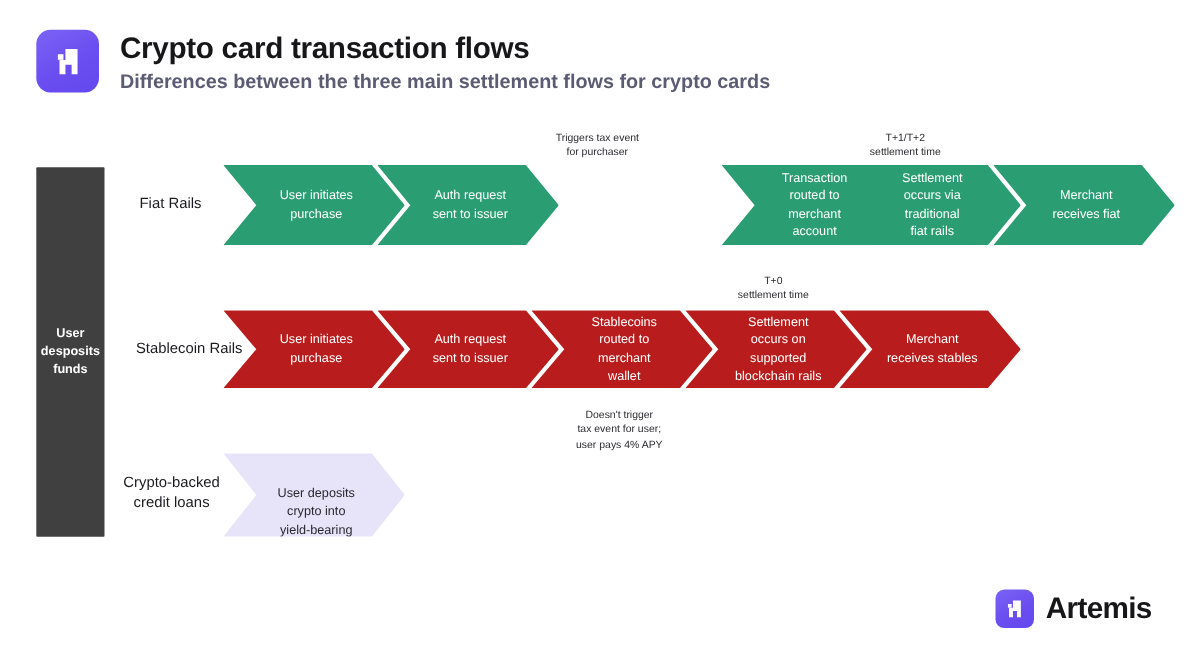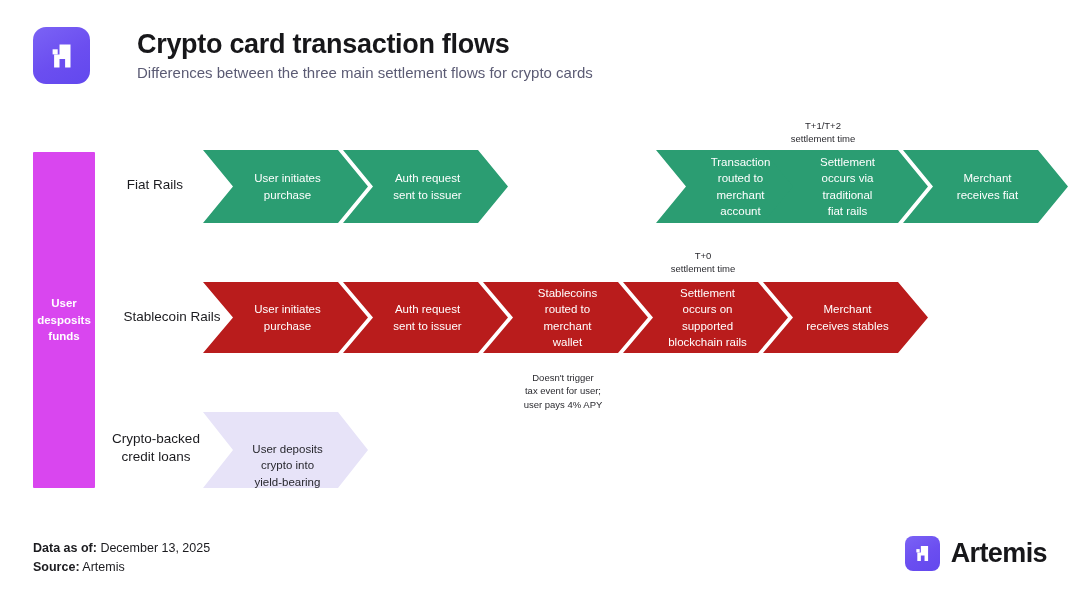--- a/index.html
+++ b/index.html
@@ -9,46 +9,46 @@
     font-family: "Liberation Sans", "DejaVu Sans", sans-serif;
     overflow: hidden;
   }
   #page {
     position: relative;
     width: 1080px; height: 608px;
     background: #ffffff;
   }
 
   
-  .header { position: absolute; left: 33px; top: 27px; display: flex; align-items: flex-start; gap: 28px; }
+  .header { position: absolute; left: 33px; top: 27px; display: flex; align-items: flex-start; }
   .brand-mark {
     width: 57px; height: 57px; border-radius: 13px;
     background: linear-gradient(150deg, #7B63F5 0%, #6B4EF0 55%, #6248EE 100%);
     display: flex; align-items: center; justify-content: center;
     flex: 0 0 auto;
   }
   .brand-mark svg { display: block; }
   .header-text { margin-left: 19px; padding-top: 2px; }
   .title {
     font-size: 27px; font-weight: bold; color: #17171a;
     letter-spacing: -0.3px; line-height: 1.12; white-space: nowrap;
   }
   .subtitle {
-    font-size: 15px; color: #5b5b74; margin-top: 5px;
-    line-height: 1.2; white-space: nowrap;
+    font-size: 18px; color: #5b5b74; margin-top: 5px;
+    line-height: 1.2; white-space: nowrap; font-weight: bold;
   }
 
   
   .canvas { position: absolute; left: 0; top: 0; width: 1080px; height: 608px; }
 
   .spine {
     position: absolute;
     left: 33px; top: 152px;
     width: 62px; height: 336px;
-    background: #d946ef;
+    background: #404040;
     display: flex; align-items: center; justify-content: center;
     border-radius: 1px;
   }
   .spine-label {
     color: #ffffff; font-size: 11.5px; font-weight: bold;
     text-align: center; line-height: 1.45; white-space: pre-line;
   }
 
   .row-label {
     position: absolute;
@@ -122,20 +122,22 @@
   <div class="canvas">
 
     <div class="spine">
       <div class="spine-label">User
 desposits
 funds</div>
     </div>
 
     <div class="row-label" style="left:105px; top:176px; width:100px;">Fiat Rails</div>
 
+    <div class="note" style="left:478px; top:119px; width:130px;">Triggers tax event
+for purchaser</div>
     <div class="note" style="left:758px; top:119px; width:130px;">T+1/T+2
 settlement time</div>
 
     <div class="chev green" style="left:203px; top:150px; width:165px; height:73px;">
       <div class="chev-text">User initiates
 purchase</div>
     </div>
     <div class="chev green" style="left:343px; top:150px; width:165px; height:73px;">
       <div class="chev-text">Auth request
 sent to issuer</div>
@@ -196,30 +198,20 @@
 
     <div class="chev lav" style="left:203px; top:412px; width:165px; height:76px;">
       <div class="chev-text">User deposits
 crypto into
 yield-bearing
 vaults</div>
     </div>
 
   </div>
 
-  <div class="footer">
-    <div class="footer-line">
-      <b>Data as of:</b>
-      <span>December 13, 2025</span>
-    </div>
-    <div class="footer-line">
-      <b>Source:</b>
-      <span>Artemis</span>
-    </div>
-  </div>
 
   <div class="footer-brand">
     <div class="footer-mark">
       <svg width="21" height="21" viewBox="0 0 32 32" aria-hidden="true">
         <path fill="#ffffff" d="M13.5 4.5h11.0v23.0h-5.4v-8.6h-5.6v8.6h-5.4v-12.9h5.4z"></path>
         <rect fill="#ffffff" x="6.6" y="9.3" width="5.1" height="5.1"></rect>
       </svg>
     </div>
     <div class="footer-wordmark">Artemis</div>
   </div>

